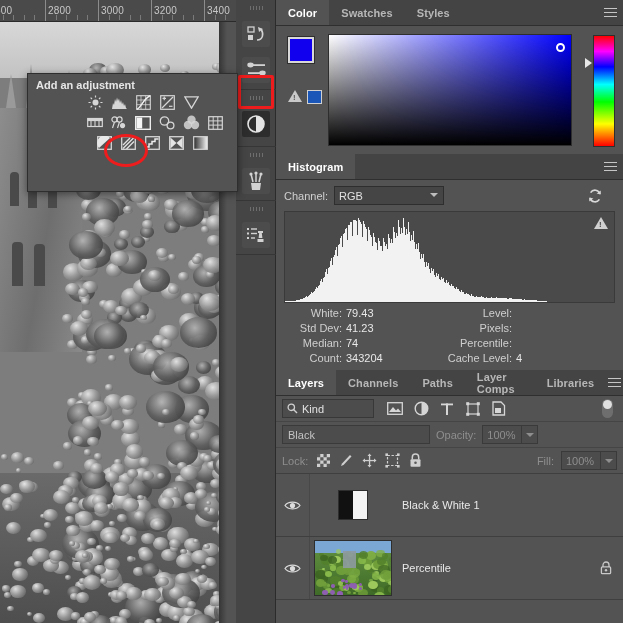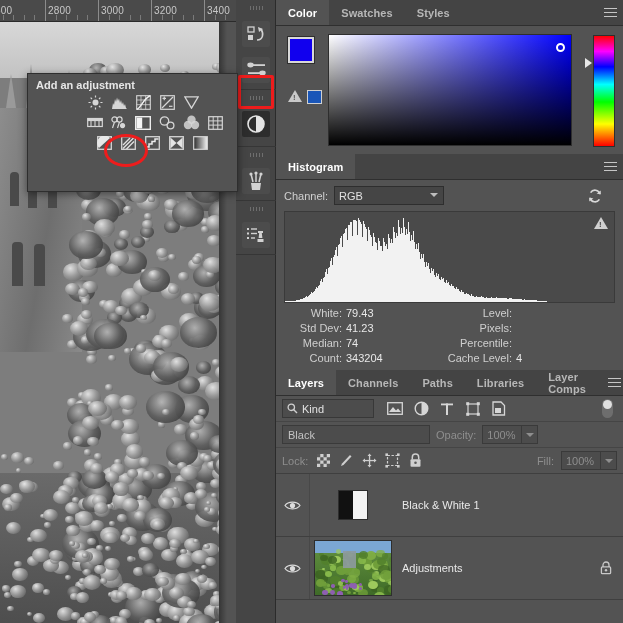--- a/index.html
+++ b/index.html
@@ -1386,22 +1386,22 @@
         <span class="k">Cache Level:</span>
         <span class="v">4</span>
       </div>
     </div>
 
     <div class="panel">
       <div class="tabbar">
         <div class="tab active">Layers</div>
         <div class="tab">Channels</div>
         <div class="tab">Paths</div>
+        <div class="tab">Layer Comps</div>
         <div class="tab">Libraries</div>
-        <div class="tab">Layer Comps</div>
         <div class="tab-grip"></div>
         <div class="panel-menu">
           <span class="hamb">
               <i></i>
               <i></i>
               <i></i>
             </span>
         </div>
       </div>
 
@@ -1638,21 +1638,21 @@
               <span style="position: absolute; border-radius: 50%; left: 36.5461px; top: 41.9291px; width: 5.60756px; height: 5.60756px; background: rgb(142, 95, 176);"></span>
               <span style="position: absolute; border-radius: 50%; left: 26.4498px; top: 38.2454px; width: 3.10021px; height: 3.10021px; background: rgb(142, 95, 176);"></span>
               <span style="position: absolute; border-radius: 50%; left: 27.9515px; top: 45.4335px; width: 2.39105px; height: 2.39105px; background: rgb(142, 95, 176);"></span>
               <span style="position: absolute; border-radius: 50%; left: 7.44026px; top: 48.6045px; width: 5.0912px; height: 5.0912px; background: rgb(142, 95, 176);"></span>
               <span style="position: absolute; border-radius: 50%; left: 15.0661px; top: 48.6985px; width: 4.86163px; height: 4.86163px; background: rgb(142, 95, 176);"></span>
               <span style="position: absolute; border-radius: 50%; left: 16.479px; top: 43.4222px; width: 3.51168px; height: 3.51168px; background: rgb(142, 95, 176);"></span>
               <span style="position: absolute; border-radius: 50%; left: 30.0123px; top: 39.4421px; width: 2.70802px; height: 2.70802px; background: rgb(142, 95, 176);"></span>
               <span style="position: absolute; border-radius: 50%; left: 29.9993px; top: 43.425px; width: 4.11734px; height: 4.11734px; background: rgb(142, 95, 176);"></span>
             </span>
         </span>
-        <span class="layer-name">Adjustments</span>
+        <span class="layer-name">Percentile</span>
         <span class="layer-lock">
           <svg width="12" height="14" viewBox="0 0 12 14">
             <path d="M3 6 V4 A3 3 0 0 1 9 4 V6" fill="none" stroke="#c8c8c8" stroke-width="1.3"></path>
             <rect x="1.4" y="5.9" width="9.2" height="6.8" rx="1" fill="none" stroke="#c8c8c8" stroke-width="1.3"></rect>
             <circle cx="6" cy="9.3" r="1.2" fill="#c8c8c8"></circle>
           </svg>
         </span>
       </div>
     </div>
   </div>

